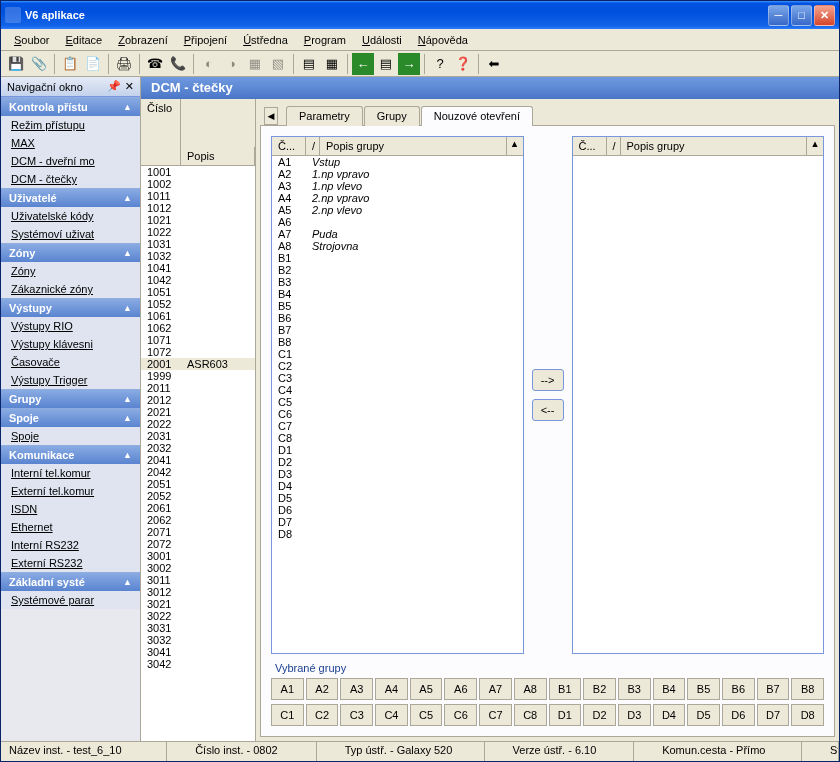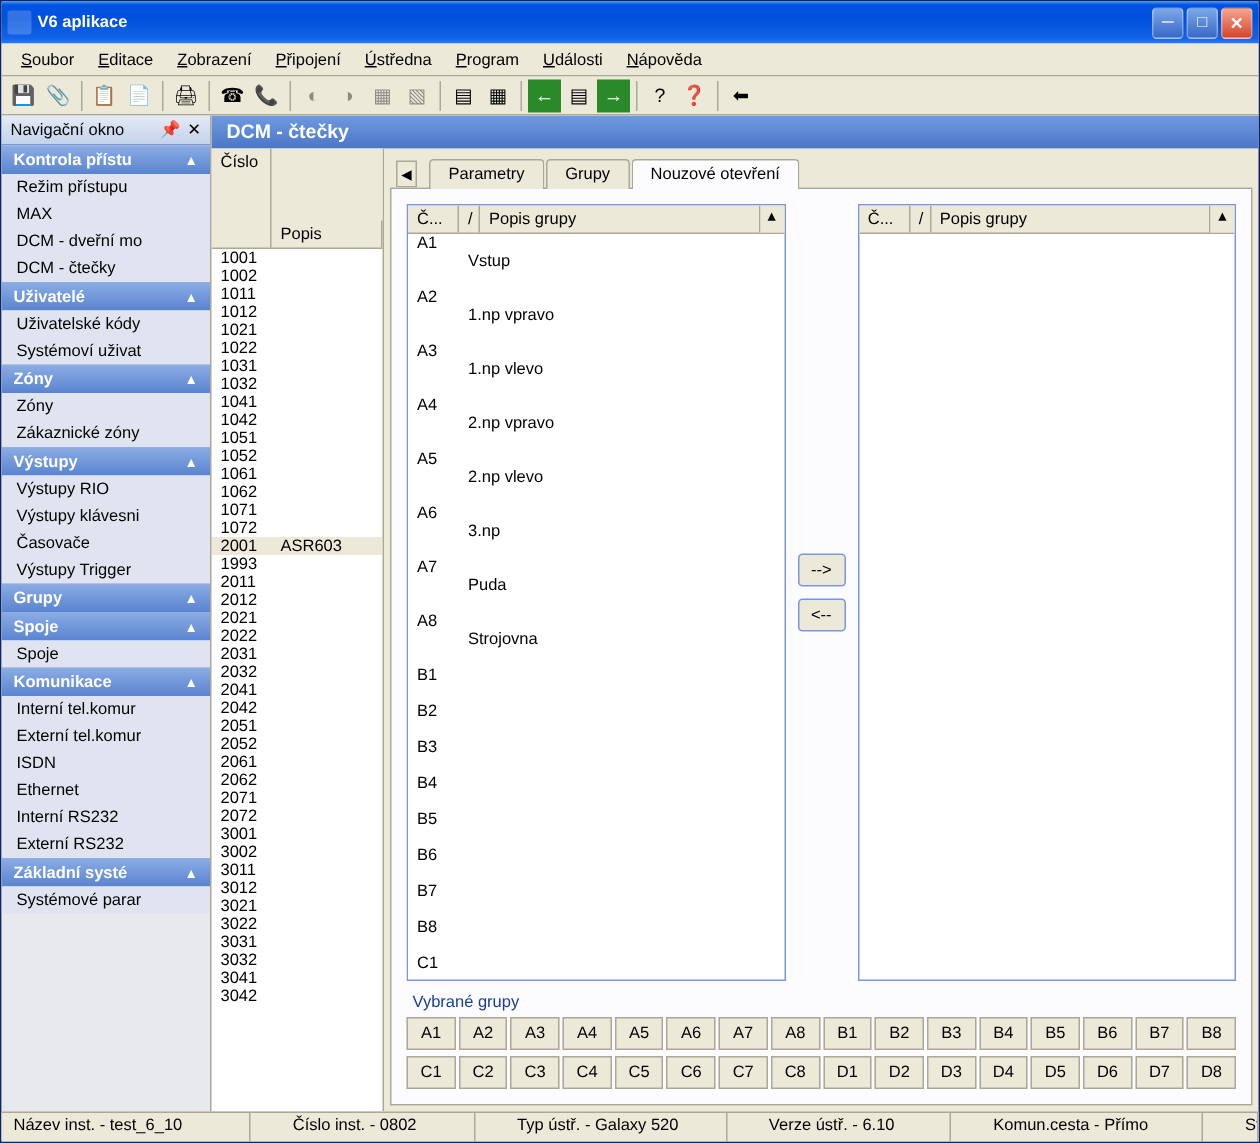--- a/index.html
+++ b/index.html
@@ -24,21 +24,21 @@
 
 .main { flex: 1; display: flex; overflow: hidden; }
 
 .navpane { width: 140px; background: #e8e9ef; border-right: 1px solid #aca899; display: flex; flex-direction: column; }
 .navpane-header { height: 20px; background: linear-gradient(to bottom, #e5eaf5, #c3d2ec); border-bottom: 1px solid #7a96df; display: flex; align-items: center; padding: 0 6px; font-size: 11px; }
 .navpane-header .sp { margin-left: auto; display: flex; gap: 4px; }
 .navpane-body { flex: 1; overflow-y: auto; }
 .accordion-header { background: linear-gradient(to bottom, #89abe3, #5a84d0); color: white; font-weight: bold; padding: 3px 8px; border-top: 1px solid #fff5; cursor: pointer; display: flex; justify-content: space-between; align-items: center; }
 .accordion-header .chev { font-size: 9px; }
 .accordion-items { background: #dfe4f0; }
-.accordion-items .ai { padding: 3px 10px; cursor: pointer; white-space: nowrap; overflow: hidden; text-overflow: ellipsis; }
+.accordion-items .ai { padding: 3px 10px; cursor: pointer; white-space: nowrap; overflow: hidden; text-overflow: ellipsis; text-decoration: underline; }
 
 .content { flex: 1; display: flex; flex-direction: column; overflow: hidden; }
 .content-header { height: 22px; background: linear-gradient(to bottom, #6f9ae0, #4b76c7); color: white; font-weight: bold; padding: 3px 10px; font-size: 13px; }
 .content-body { flex: 1; display: flex; overflow: hidden; }
 
 .numlist { width: 115px; border-right: 1px solid #aca899; display: flex; flex-direction: column; background: white; }
 .numlist .hdr { display: flex; background: #ece9d8; border-bottom: 1px solid #aca899; }
 .numlist .hdr .col { padding: 3px 6px; border-right: 1px solid #aca899; }
 .numlist .hdr .col.num { width: 40px; }
 .numlist .hdr .col.desc { flex: 1; margin-top: 48px; }
@@ -59,21 +59,21 @@
 .listbox { flex: 1; border: 1px solid #7a96df; background: white; display: flex; flex-direction: column; overflow: hidden; }
 .listbox .lhdr { display: flex; background: #ece9d8; border-bottom: 1px solid #aca899; }
 .listbox .lhdr .lcol { padding: 3px 6px; border-right: 1px solid #aca899; white-space: nowrap; }
 .listbox .lhdr .lcol.c1 { width: 34px; }
 .listbox .lhdr .lcol.c2 { width: 14px; }
 .listbox .lhdr .lcol.c3 { flex: 1; }
 .listbox .lhdr .up { width: 16px; text-align: center; background: #ece9d8; }
 .listbox .lrows { flex: 1; overflow-y: scroll; }
 .listbox .lrow { display: flex; }
 .listbox .lrow .lc1 { width: 34px; padding: 0 6px; }
-.listbox .lrow .lc3 { flex: 1; padding: 12px 6px; }
+.listbox .lrow .lc3 { flex: 1; padding: 0 6px; font-style: italic; }
 .movebtns { display: flex; flex-direction: column; justify-content: center; gap: 8px; }
 .movebtns button { width: 32px; height: 22px; border: 1px solid #7a96df; background: #ece9d8; border-radius: 3px; cursor: pointer; }
 
 .selgroups { margin-top: 8px; }
 .selgroups .lbl { color: #1a3f8f; margin-bottom: 4px; padding-left: 4px; }
 .selgroups .grid { display: flex; flex-direction: column; gap: 4px; }
 .selgroups .grow { display: flex; gap: 2px; }
 .selgroups .gcell { flex: 1; height: 22px; border: 1px solid #aca899; background: #ece9d8; display: flex; align-items: center; justify-content: center; cursor: pointer; }
 
 .statusbar { height: 20px; background: #ece9d8; border-top: 1px solid #aca899; display: flex; gap: 20px; }
@@ -289,21 +289,21 @@
               </div>
               <div class="row">
                 <div class="num">1072</div>
                 <div class="desc"></div>
               </div>
               <div class="row sel">
                 <div class="num">2001</div>
                 <div class="desc">ASR603</div>
               </div>
               <div class="row">
-                <div class="num">1993</div>
+                <div class="num">1999</div>
                 <div class="desc"></div>
               </div>
               <div class="row">
                 <div class="num">2011</div>
                 <div class="desc"></div>
               </div>
               <div class="row">
                 <div class="num">2012</div>
                 <div class="desc"></div>
               </div>
@@ -432,21 +432,20 @@
                     <div class="lrow">
                       <div class="lc1">A4</div>
                       <div class="lc3">2.np vpravo</div>
                     </div>
                     <div class="lrow">
                       <div class="lc1">A5</div>
                       <div class="lc3">2.np vlevo</div>
                     </div>
                     <div class="lrow">
                       <div class="lc1">A6</div>
-                      <div class="lc3">3.np</div>
                     </div>
                     <div class="lrow">
                       <div class="lc1">A7</div>
                       <div class="lc3">Puda</div>
                     </div>
                     <div class="lrow">
                       <div class="lc1">A8</div>
                       <div class="lc3">Strojovna</div>
                     </div>
                     <div class="lrow">

